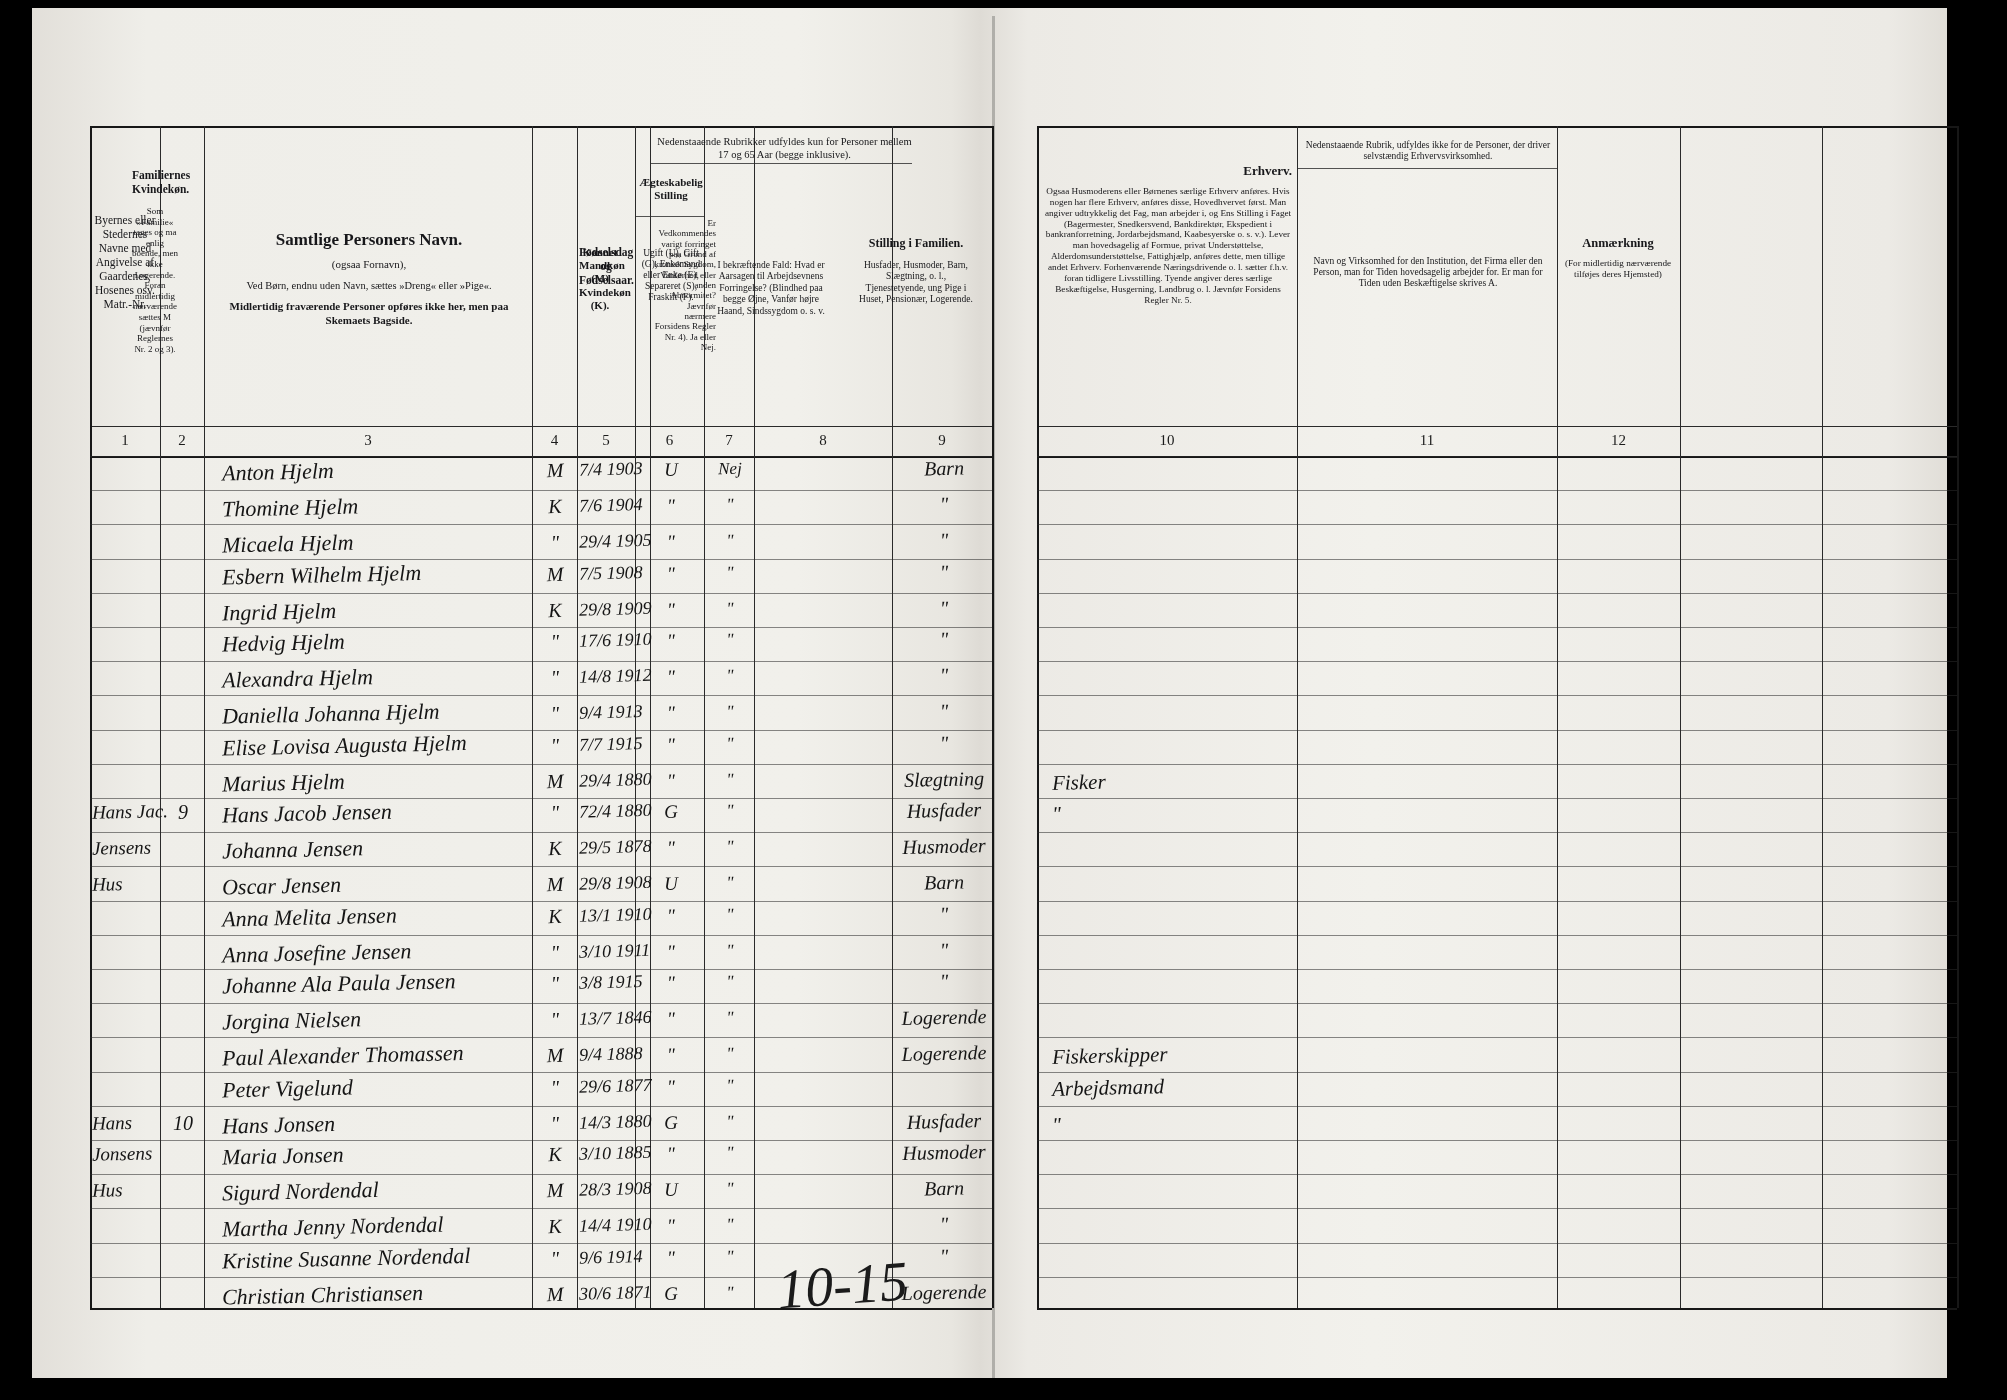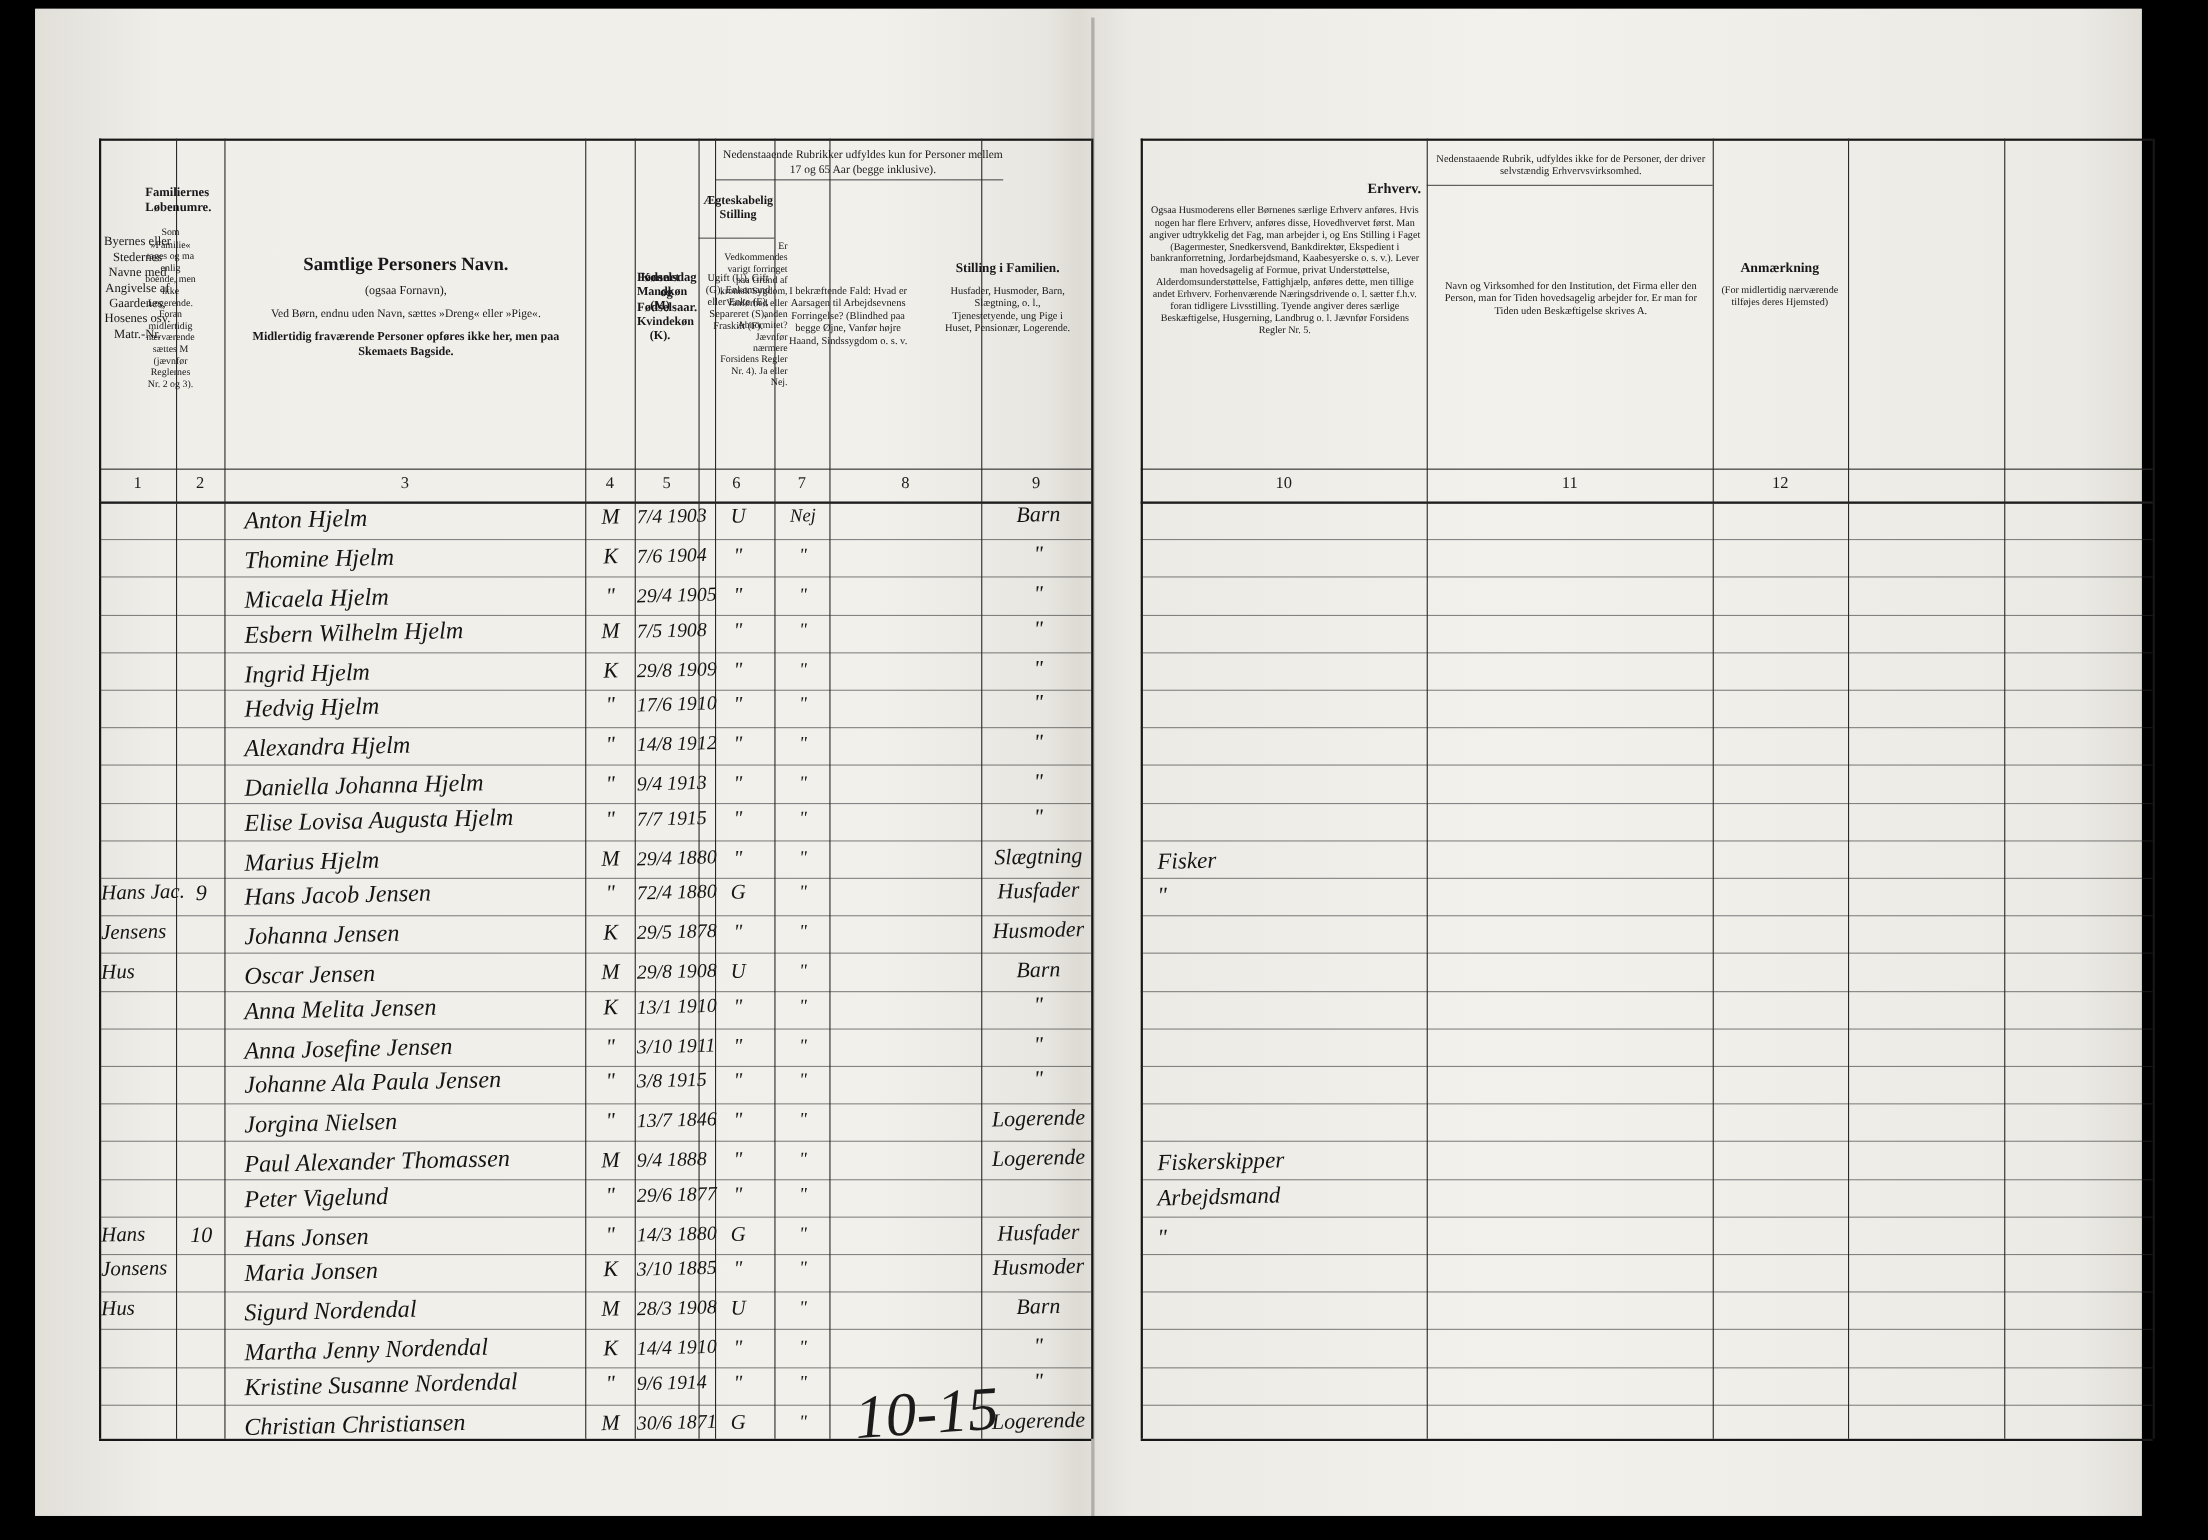--- a/index.html
+++ b/index.html
@@ -112,21 +112,21 @@
         <div class="grid-line hline" style="left: 1005px; top: 1166.2px; width: 920px; height: 1px; opacity: 0.55;"></div>
         <div class="grid-line hline" style="left: 58px; top: 1200.4px; width: 902px; height: 1px; opacity: 0.55;"></div>
         <div class="grid-line hline" style="left: 1005px; top: 1200.4px; width: 920px; height: 1px; opacity: 0.55;"></div>
         <div class="grid-line hline" style="left: 58px; top: 1234.6px; width: 902px; height: 1px; opacity: 0.55;"></div>
         <div class="grid-line hline" style="left: 1005px; top: 1234.6px; width: 920px; height: 1px; opacity: 0.55;"></div>
         <div class="grid-line hline" style="left: 58px; top: 1268.8px; width: 902px; height: 1px; opacity: 0.55;"></div>
         <div class="grid-line hline" style="left: 1005px; top: 1268.8px; width: 920px; height: 1px; opacity: 0.55;"></div>
       </div>
     <div id="hdr">
         <div class="hdrtext" style="left: 60px; top: 205px; width: 66px; font-size: 11.5px;">Byernes eller Stedernes Navne med Angivelse af Gaardenes, Hosenes osv. Matr.-Nr.</div>
-        <div class="hdrtext" style="left: 100px; top: 160px; width: 46px; font-size: 11.5px; font-weight: bold;">Familiernes Løbenumre.</div>
+        <div class="hdrtext" style="left: 100px; top: 160px; width: 46px; font-size: 11.5px; font-weight: bold;">Familiernes Kvindekøn.</div>
         <div class="hdrtext" style="left: 100px; top: 198px; width: 46px; font-size: 9px; line-height: 1.18;">Som »Familie« tages og ma enlig boende, men ikke Logerende. Foran midlertidig nærværende sættes M (jævnfør Reglernes Nr. 2 og 3).</div>
         <div class="hdrtext" style="left: 178px; top: 222px; width: 318px; font-size: 17px; font-weight: bold;">Samtlige Personers Navn.</div>
         <div class="hdrtext" style="left: 178px; top: 250px; width: 318px; font-size: 11px;">(ogsaa Fornavn),</div>
         <div class="hdrtext" style="left: 178px; top: 272px; width: 318px; font-size: 10.5px;">Ved Børn, endnu uden Navn, sættes »Dreng« eller »Pige«.</div>
         <div class="hdrtext" style="left: 178px; top: 292px; width: 318px; font-size: 11px; font-weight: bold; line-height: 1.25;">Midlertidig fraværende Personer opføres ikke her, men paa Skemaets Bagside.</div>
         <div class="hdrtext" style="left: 502px; top: 238px; width: 42px; font-size: 11px; font-weight: bold; line-height: 1.2; margin-left: 45px;">Kønnet Mandkøn (M) Kvindekøn (K).</div>
         <div class="hdrtext" style="left: 547px; top: 238px; width: 54px; font-size: 11.5px; font-weight: bold; line-height: 1.2;">Fødselsdag og Fødselsaar.</div>
         <div class="hdrtext" style="left: 606px; top: 168px; width: 66px; font-size: 11px; font-weight: bold; line-height: 1.15;">Ægteskabelig Stilling</div>
         <div class="hdrtext" style="left: 606px; top: 240px; width: 66px; font-size: 9.5px; line-height: 1.15;">Ugift (U), Gift (G), Enkemand eller Enke (E), Separeret (S), Fraskilt (F).</div>
         <div class="hdrtext" style="left: 620px; top: 128px; width: 265px; font-size: 10.5px; line-height: 1.2;">Nedenstaaende Rubrikker udfyldes kun for Personer mellem 17 og 65 Aar (begge inklusive).</div>

